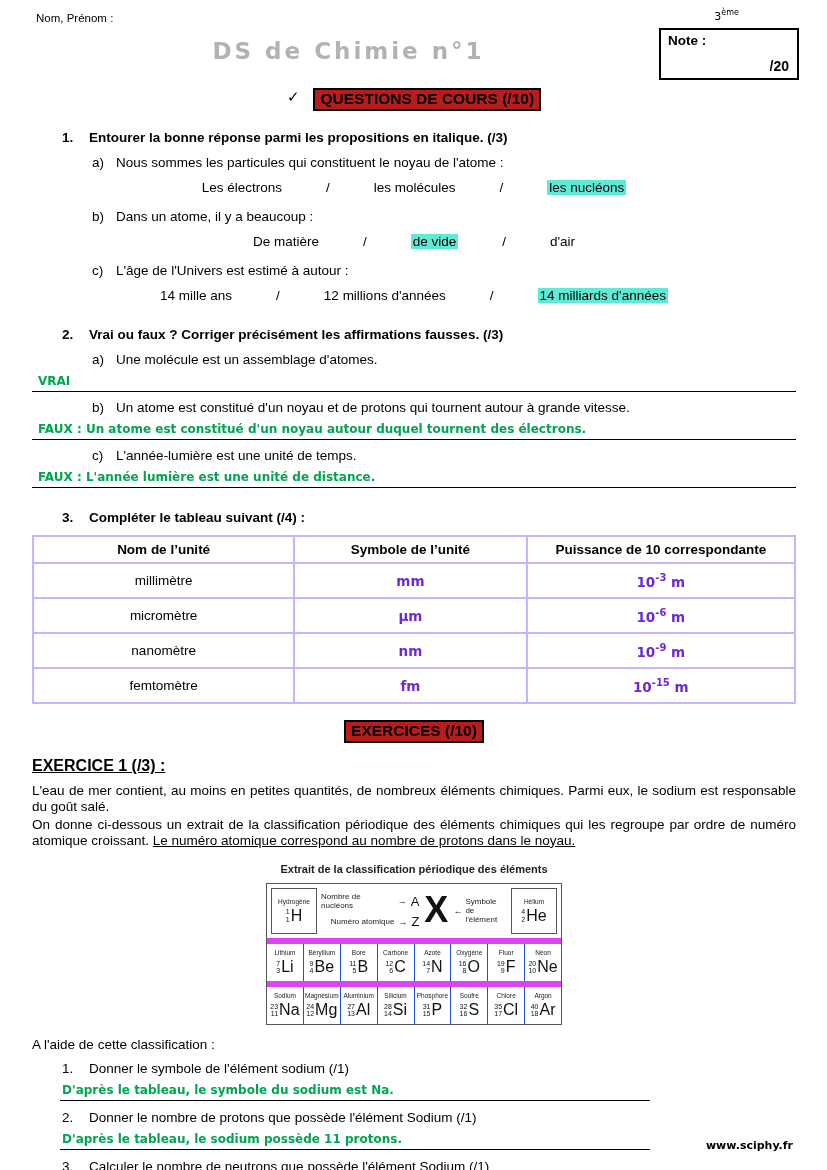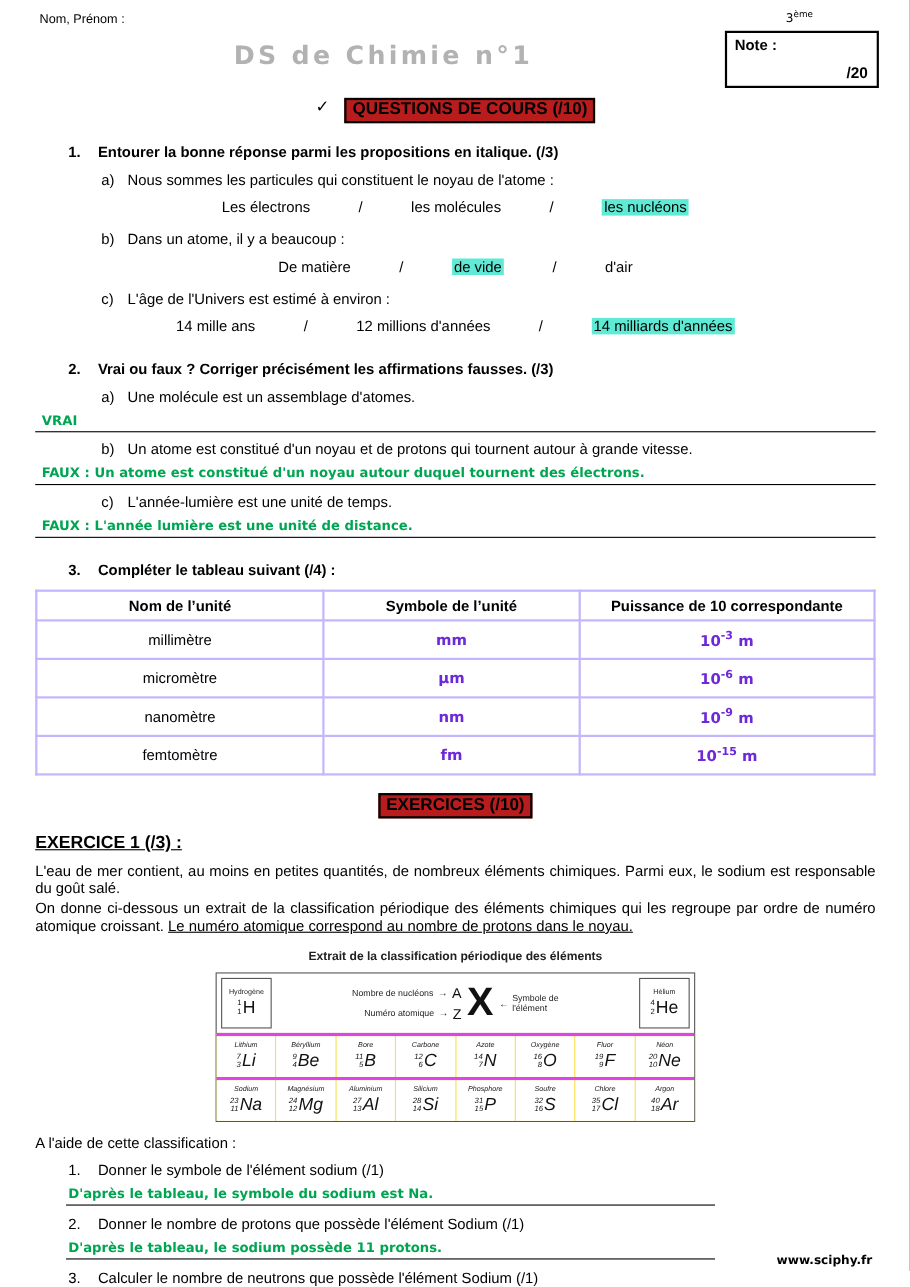--- a/index.html
+++ b/index.html
@@ -72,39 +72,39 @@
   .unit-table th { font-size:13.5px; height:27px; font-weight:bold; }
   .unit-table td { height:35px; font-size:13.5px; }
   .unit-table col.c1 { width:262px; } .unit-table col.c2 { width:233px; } .unit-table col.c3 { width:269px; }
   .green-cell { font-family:"DejaVu Sans",sans-serif; font-weight:bold; font-size:12px; color:#6d28d9;border-radius:15px; }
   .green-cell sup { font-size:10px; vertical-align:6px; letter-spacing:0; }
   
   .ex-title { font-weight:bold; text-decoration:underline; margin:14px 0 8px 0; font-size:16px; }
   .para { text-align:justify; line-height:1.18; margin-bottom:2px; }
   .u { text-decoration:underline; }
   
-  .pt-wrap { width:436px; margin:14px auto 0 auto; }
+  .pt-wrap { width:296px; margin:14px auto 0 auto; }
   .pt-title { text-align:center; font-size:11px; font-weight:bold; color:#222; margin-bottom:8px; }
   .pt-box { border:1px solid #555; background:#fff; }
   .pt-top { display:flex; height:54px; align-items:stretch; }
   .pt-corner {
     width:46px; flex:none; margin:4px;
     border:1px solid #555;
     display:flex; flex-direction:column; align-items:center; justify-content:center;
   }
   .pt-legend { flex:1; display:flex; align-items:center; justify-content:center; gap:4px; }
   .legend-left { display:flex; flex-direction:column; gap:4px; }
   .legend-line { display:flex; align-items:center; justify-content:flex-end; gap:4px; font-size:8px; color:#222; }
   .legend-letter { font-size:13px; color:#111; }
   .big-x { font-size:36px; font-weight:bold; line-height:0.9; color:#111; margin:0 1px; }
   .legend-right { display:flex; align-items:center; gap:3px; font-size:8px; color:#222; }
   .arr { font-size:9px; color:#222; }
   .pt-grid {
     display:grid; grid-template-columns:repeat(8, 1fr);
-    gap:1px; background:#fde047; border-top:3px solid #d946ef;font-style:italic;
+    gap:1px; background:#1d4ed8; border-top:6px solid #d946ef;
   }
   .pt-cell {
     background:#fff; height:37px;
     display:flex; flex-direction:column; align-items:center; justify-content:center;
     padding:1px;
   }
   .pt-name { font-size:6.5px; color:#222; line-height:1.5; }
   .pt-nuc { display:flex; align-items:center; }
   .pt-az { display:flex; flex-direction:column; align-items:flex-end; font-size:7px; line-height:1.05; margin-right:1px; color:#111; }
   .pt-sym { font-size:16px; color:#111; }
@@ -166,21 +166,21 @@
         <span class="slash">/</span>
         <span class="opt opt-hl">de vide</span>
         <span class="slash">/</span>
         <span class="opt">d'air</span>
       </div>
     </div>
 
     <div>
       <div class="sub-line">
         <span class="sub-label">c)</span>
-        <span>L'âge de l'Univers est estimé à environ :</span>
+        <span>L'âge de l'Univers est estimé à autour :</span>
       </div>
       <div class="q1-options">
         <span class="opt">14 mille ans</span>
         <span class="slash">/</span>
         <span class="opt">12 millions d'années</span>
         <span class="slash">/</span>
         <span class="opt opt-hl">14 milliards d'années</span>
       </div>
     </div>
 

